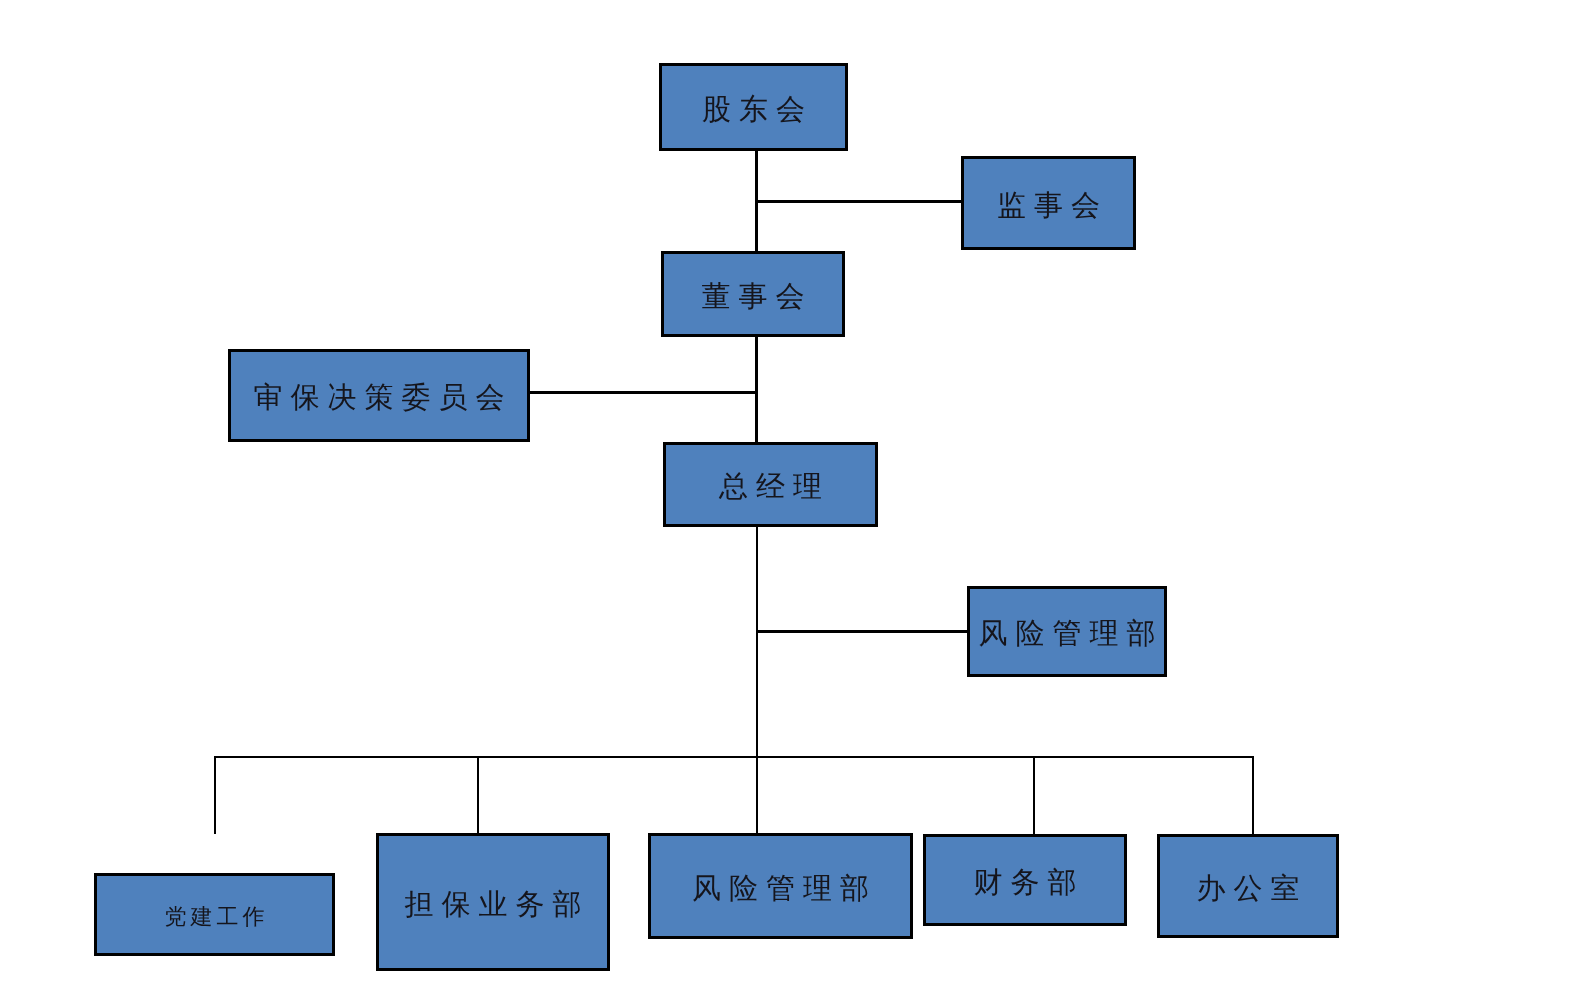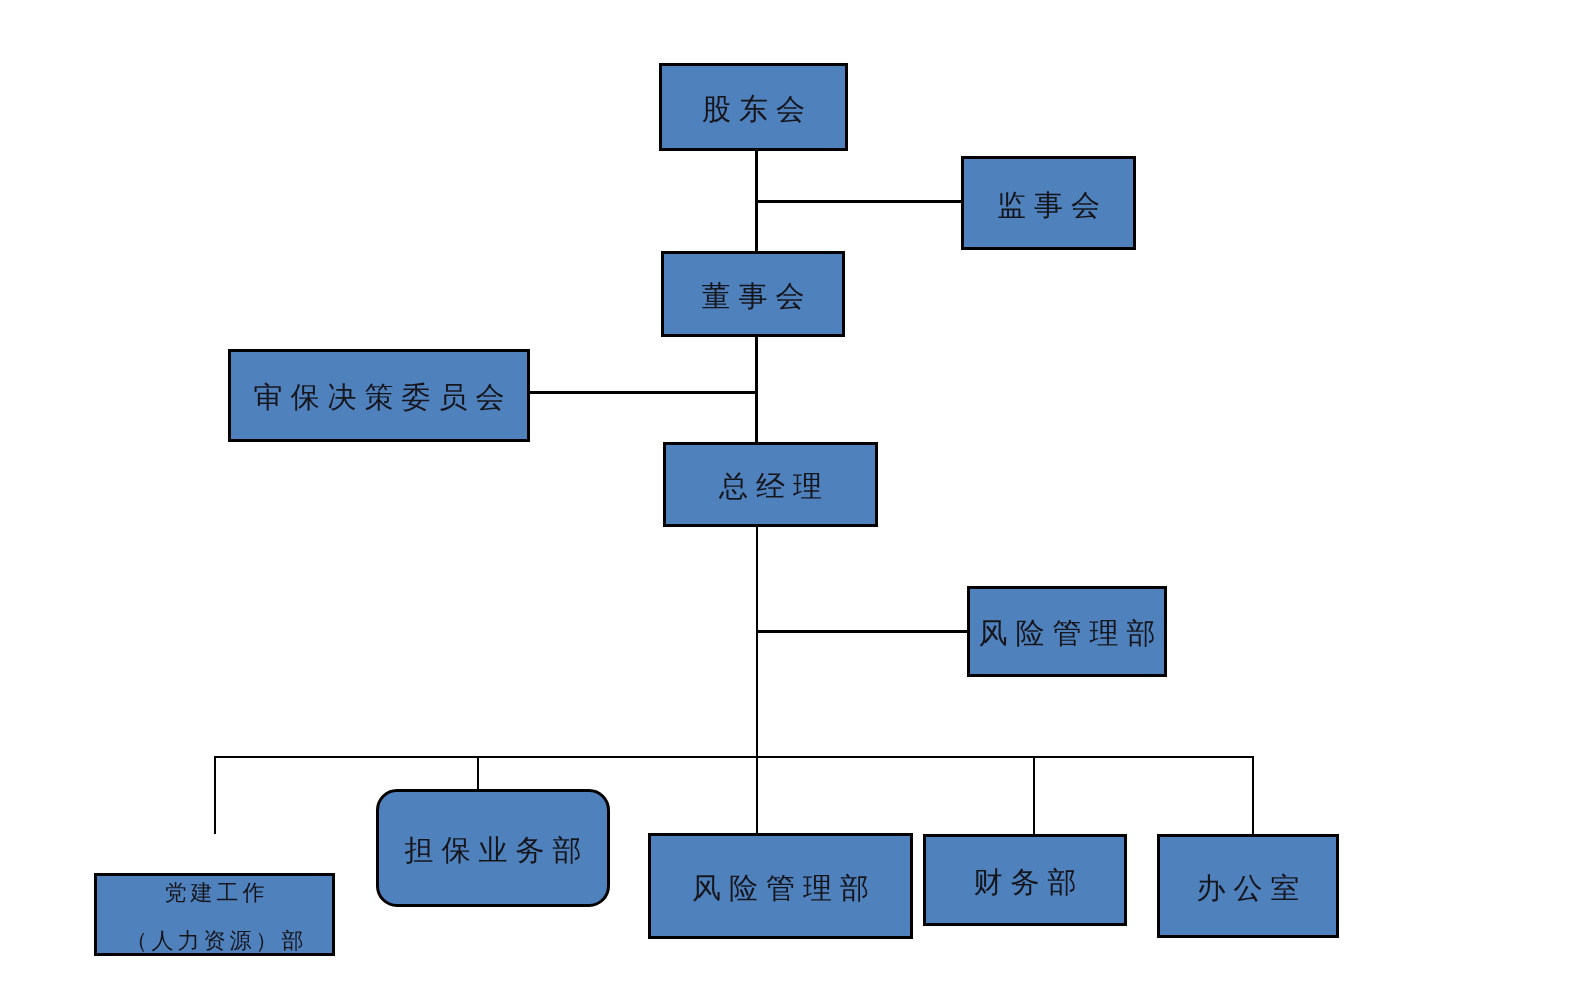--- a/index.html
+++ b/index.html
@@ -39,21 +39,21 @@
   }
 
   
   #n-shareholders        {left:659px;  top:63px;  width:189px; height:88px;}
   #n-supervisory         {left:961px;  top:156px; width:175px; height:94px;}
   #n-directors           {left:661px;  top:251px; width:184px; height:86px;}
   #n-review-committee    {left:228px;  top:349px; width:302px; height:93px;}
   #n-general-manager     {left:663px;  top:442px; width:215px; height:85px;}
   #n-deputy-gm           {left:967px;  top:586px; width:200px; height:91px;}
   #n-party-building      {left:94px;   top:873px; width:241px; height:83px;gap:12px;}
-  #n-guarantee-business  {left:376px;  top:789px; width:234px; height:118px;border-radius:21px;}
+  #n-guarantee-business  {left:376px;  top:833px; width:234px; height:138px;}
   #n-risk-management     {left:648px;  top:833px; width:265px; height:106px;}
   #n-finance             {left:923px;  top:834px; width:204px; height:92px;}
   #n-office              {left:1157px; top:834px; width:182px; height:104px;}
 
   
   #l-shareholders-directors {left:755px; top:150px; width:3px;    height:102px;}
   #l-to-supervisory         {left:756px; top:200px; width:208px;  height:3px;}
   #l-directors-gm           {left:755px; top:336px; width:3px;    height:107px;}
   #l-from-committee         {left:530px; top:391px; width:228px;  height:3px;}
   #l-gm-trunk               {left:756px; top:526px; width:2px;    height:308px;}
@@ -100,21 +100,20 @@
   <div class="box" id="n-general-manager">
     <span>总经理</span>
   </div>
 
   <div class="box" id="n-deputy-gm">
     <span>风险管理部</span>
   </div>
 
   <div class="box small-text" id="n-party-building">
     <span>党建工作</span>
-    <span>（人力资源）部</span>
   </div>
 
   <div class="box" id="n-guarantee-business">
     <span>担保业务部</span>
   </div>
 
   <div class="box" id="n-risk-management">
     <span>风险管理部</span>
   </div>
 

